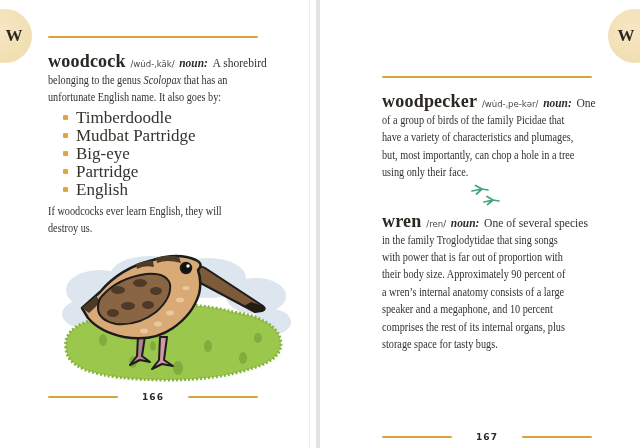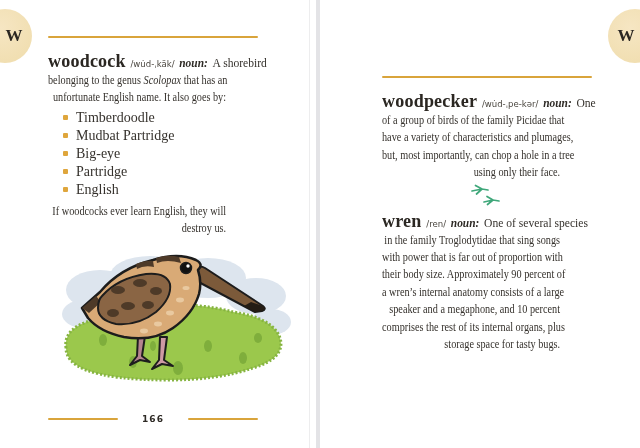--- a/index.html
+++ b/index.html
@@ -16,49 +16,49 @@
   
   .tab{position:absolute;top:9px;width:54px;height:54px;border-radius:50%;
        background:radial-gradient(circle at 42% 36%,#f6e6c3,#efdcab);
        display:flex;align-items:center;justify-content:center;}
   .page.left .tab{left:-22px;}
   .page.right .tab{right:-22px;}
   .tab .letter{font-family:"Liberation Serif",serif;font-weight:bold;font-size:17px;color:#2b2722;}
   .page.left .tab .letter{transform:translateX(9px);}
   .page.right .tab .letter{transform:translateX(-9px);}
 
-  .col{position:absolute;top:0;width:212px;height:448px;text-align:right;}
+  .col{position:absolute;top:0;width:212px;height:448px;}
   .page.left .col{left:48px;}
   .page.right .col{left:62px;margin-top:40px;}
 
   .rule{position:absolute;top:36px;left:0;width:210px;height:2px;background:#d9a43b;border-radius:1px;}
 
   .content{position:absolute;top:50px;left:0;width:212px;}
 
   .hrow{white-space:nowrap;height:22px;line-height:22px;transform:scaleX(0.95);transform-origin:0 50%;}
   .term{font-weight:bold;font-size:19px;letter-spacing:.2px;color:#2b2722;}
   .pron{font-family:"DejaVu Sans",sans-serif;font-size:9px;color:#4a463f;letter-spacing:0;margin:0 1px;}
   .pos{font-weight:bold;font-style:italic;font-size:12px;color:#2e2a25;margin-right:1px;}
   .lead{font-size:12.2px;}
 
   .ln{white-space:nowrap;font-size:12.2px;height:17.4px;line-height:17.4px;
       transform:scaleX(0.84);transform-origin:0 50%;}
   .ln em{font-style:italic;}
 
   ul.aliases{list-style:none;margin:2px 0 0 0;padding:0;}
-  ul.aliases li{display:flex;align-items:center;height:18px;padding-left:15px;font-size:14px;}
+  ul.aliases li{display:flex;align-items:center;height:18px;padding-left:15px;font-size:17px;}
   .bullet{width:5px;height:5px;background:#dfa63c;border-radius:1px;margin-right:8px;flex:0 0 auto;}
 
   .closing{margin-top:4px;}
 
   .divider{width:210px;display:flex;justify-content:center;margin:2px 0 0 0;height:26px;}
 
   .illustration{position:absolute;left:58px;top:250px;}
 
-  .footer{position:absolute;left:0;top:414px;width:210px;display:flex;align-items:center;gap:24px;}
+  .footer{position:absolute;left:0;top:392px;width:210px;display:flex;align-items:center;gap:24px;}
   .fline{flex:1;height:2px;background:#d9a43b;border-radius:1px;}
   .pnum{font-family:"DejaVu Sans",sans-serif;font-weight:bold;font-size:9px;
         letter-spacing:1px;color:#2e2a25;}
 </style>
 </head>
 <body>
 
 <div class="book">
 
   <div class="page left">

